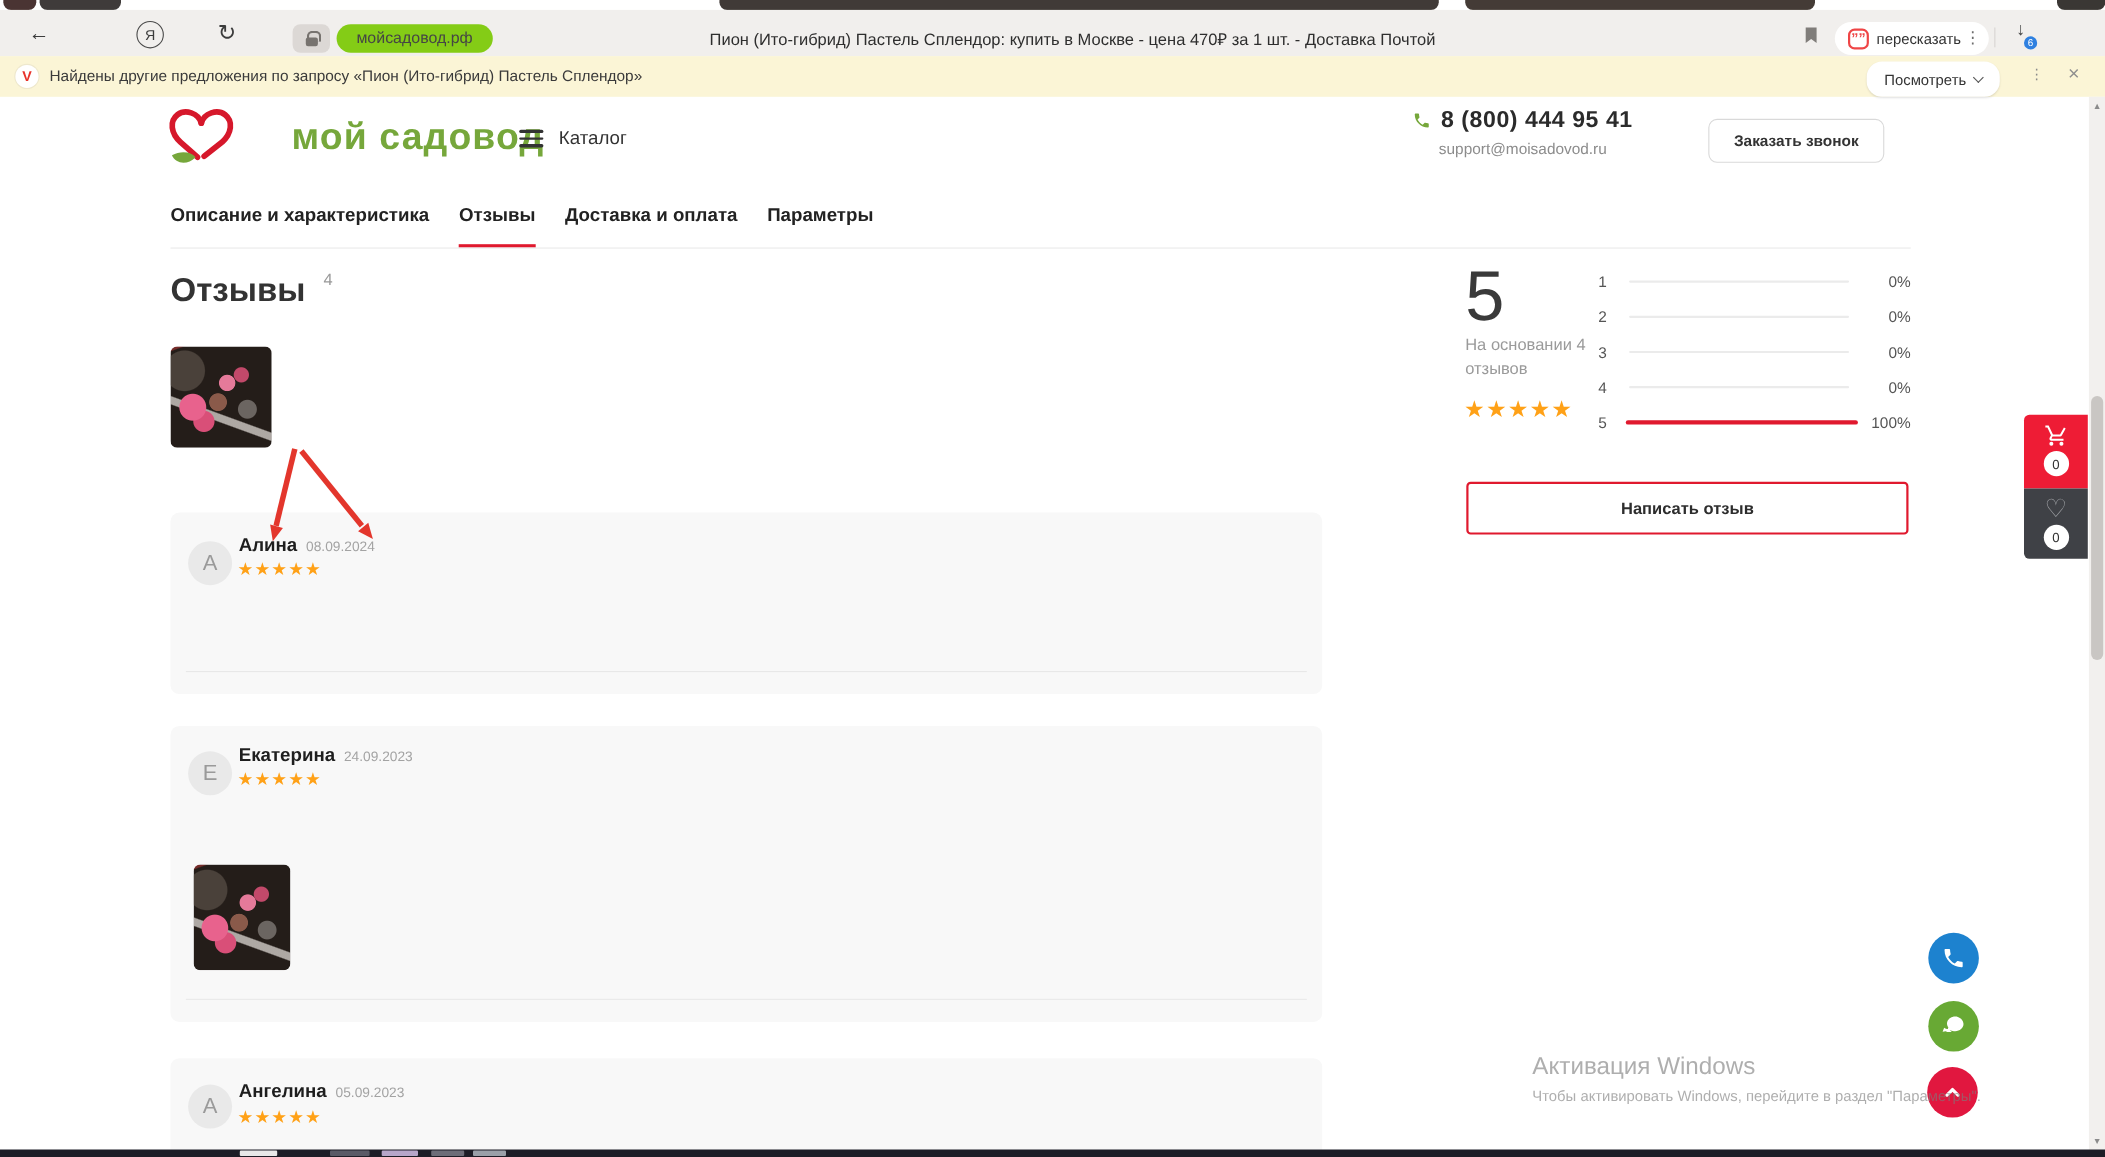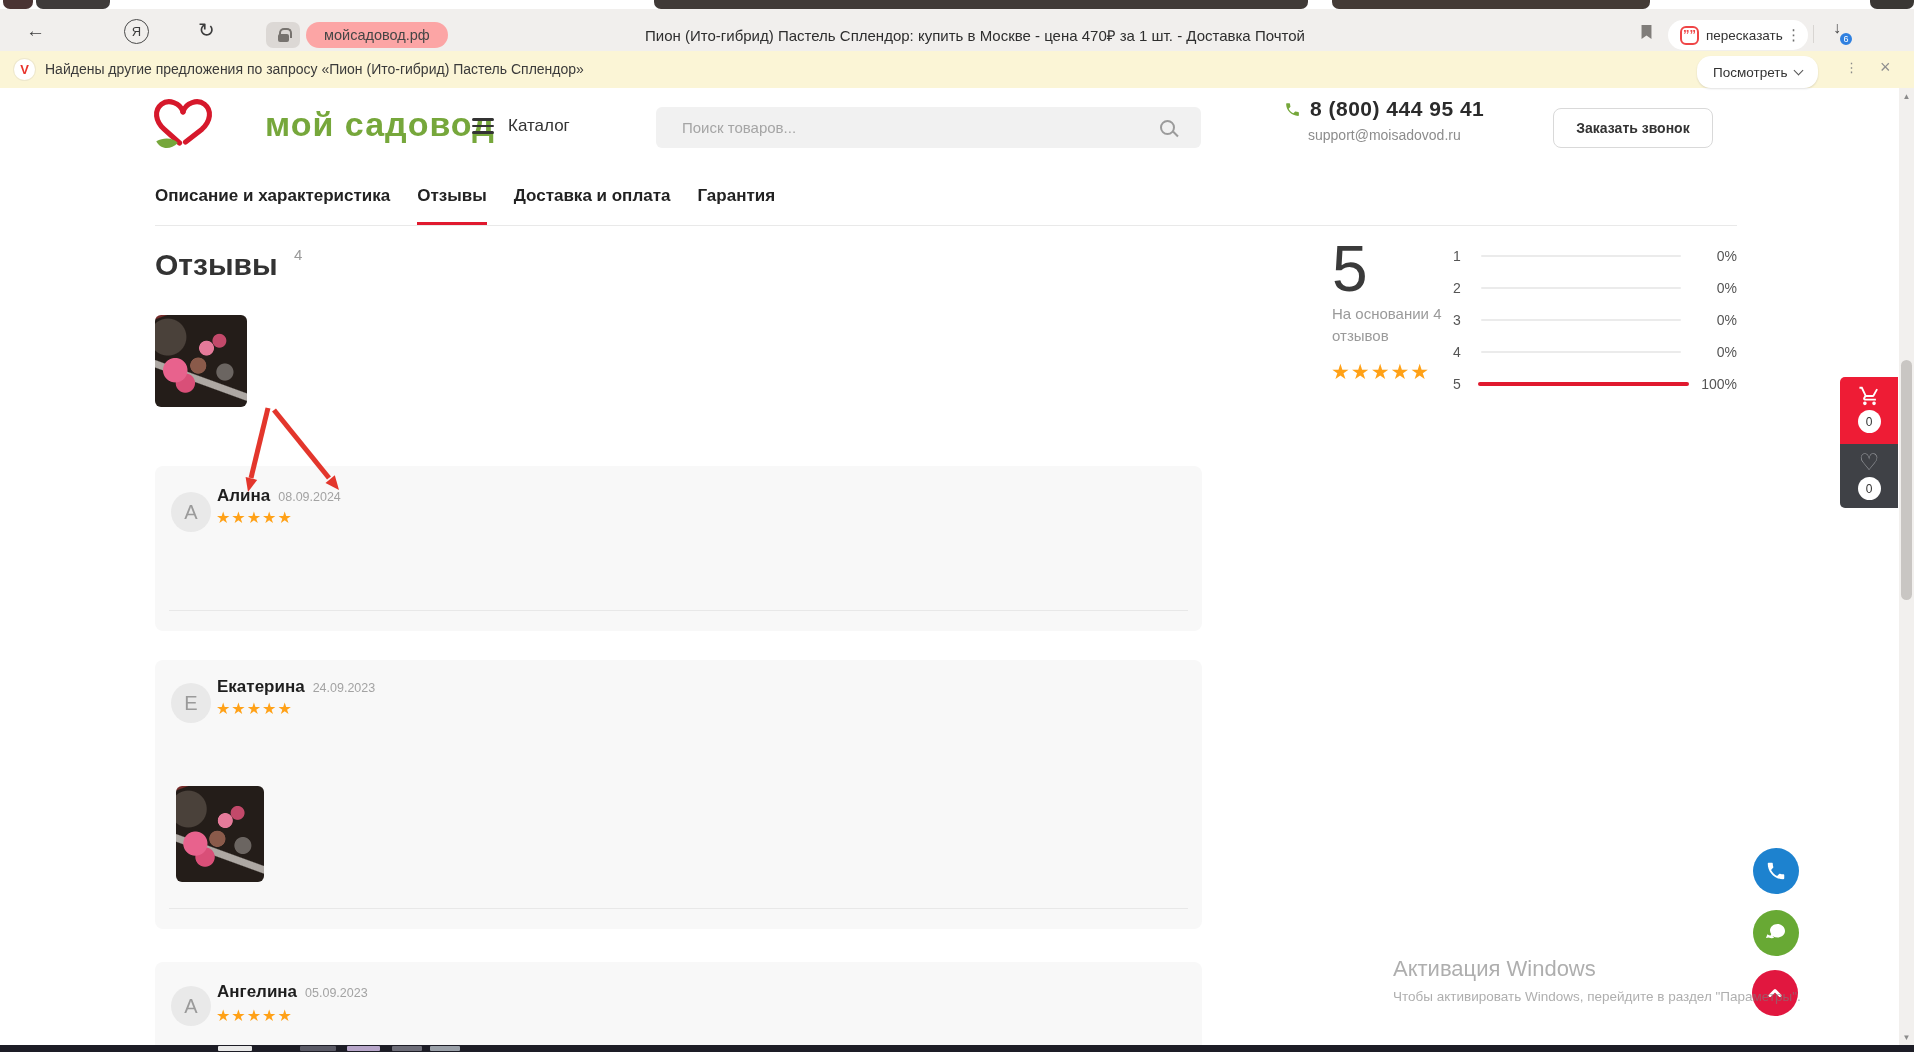--- a/index.html
+++ b/index.html
@@ -12,21 +12,21 @@
 
   
   .toolbar { position:absolute; left:0; top:9px; width:1914px; height:42px; background:#f1efed; z-index:6; display:flex; align-items:center; }
   .tb-icon { color:#3c3c3c; font-size:19px; line-height:1; cursor:default; }
   .back { position:absolute; left:26px; top:12px; }
   .ya-circle { position:absolute; left:124px; top:10px; width:25px; height:25px; border:1.6px solid #4a4a4a; border-radius:50%; display:flex; align-items:center; justify-content:center; font-size:13px; color:#3c3c3c; }
   .refresh { position:absolute; left:198px; top:11px; font-size:20px; }
   .lock-chip { position:absolute; left:266px; top:13px; width:34px; height:26px; background:#dcd8d5; border-radius:7px; display:flex; align-items:center; justify-content:center; }
   .lock { width:11px; height:8px; background:#77736f; border-radius:2px; position:relative; margin-top:5px; }
   .lock::before { content:""; position:absolute; top:-6px; left:1px; width:9px; height:8px; border:2px solid #77736f; border-bottom:none; border-radius:5px 5px 0 0; }
-  .domain-pill { position:absolute; left:306px; top:13px; height:26px; padding:0 18px; background:#fca5a5; border-radius:13px; display:flex; align-items:center; font-size:14.5px; color:#454545; }
+  .domain-pill { position:absolute; left:306px; top:13px; height:26px; padding:0 18px; background:#84cc16; border-radius:13px; display:flex; align-items:center; font-size:14.5px; color:#454545; }
   .page-title { position:absolute; left:500px; top:16px; width:950px; text-align:center; font-size:15px; color:#2e2e2e; white-space:nowrap; }
   .bookmark { position:absolute; left:1638px; top:13px; }
   .retell-pill { position:absolute; left:1668px; top:11px; width:140px; height:30px; background:#fff; border-radius:15px; display:flex; align-items:center; gap:7px; padding:0 12px; }
   .quote-ic { width:19px; height:19px; border:2px solid #ef4546; border-radius:6px; color:#ef4546; font-weight:bold; font-size:13px; line-height:14px; text-align:center; }
   .retell-label { font-size:13.5px; color:#333; }
   .retell-dots { position:absolute; left:1786px; top:18px; color:#6d6d6d; font-size:15px; }
   .tb-sep { position:absolute; left:1813px; top:16px; width:1px; height:18px; background:#d8d5d2; }
   .dl-wrap { position:absolute; left:1826px; top:12px; width:22px; }
   .dl-arrow { font-size:16px; color:#4a4a4a; display:block; text-align:center; line-height:14px; }
   .dl-bar { width:13px; height:2px; background:#4a4a4a; margin:1px auto 0; }
@@ -190,41 +190,37 @@
       <span class="logo-text">мой садовод</span>
     </div>
     <div class="catalog">
       <span class="burger">
           <div></div>
           <div></div>
           <div></div>
         </span>
       <span class="catalog-label">Каталог</span>
     </div>
-    <div class="searchbox">
-      <input type="text" placeholder="Поиск товаров..." style="">
-      <span class="mag"></span>
-    </div>
     <div class="phoneblock">
       <div class="phone-row">
         <svg width="17" height="17" viewBox="0 0 24 24">
             <path fill="#76a73b" d="M6.62 10.79c1.44 2.83 3.76 5.14 6.59 6.59l2.2-2.21c.27-.27.67-.36 1.02-.24 1.12.37 2.33.57 3.57.57.55 0 1 .45 1 1V20c0 .55-.45 1-1 1-9.39 0-17-7.61-17-17 0-.55.45-1 1-1h3.5c.55 0 1 .45 1 1 0 1.25.2 2.45.57 3.57.11.35.03.74-.25 1.02l-2.2 2.2z"></path>
           </svg>
         <span class="phone-num">8 (800) 444 95 41</span>
       </div>
       <div class="email">support@moisadovod.ru</div>
     </div>
     <div class="callback-btn">Заказать звонок</div>
   </div>
 
   <div class="tabnav">
     <div class="tabitem">Описание и характеристика</div>
     <div class="tabitem active">Отзывы</div>
     <div class="tabitem">Доставка и оплата</div>
-    <div class="tabitem">Гарантия</div>
+    <div class="tabitem">Параметры</div>
   </div>
   <div class="nav-hairline"></div>
 
   <div class="rev-heading">Отзывы</div>
   <div class="rev-count">4</div>
   <div class="photo thumb-main"></div>
 
   <svg class="arrows" width="130" height="110" viewBox="0 0 130 110">
     <line x1="38" y1="8" x2="21" y2="78" stroke="#e3362c" stroke-width="5"></line>
     <polygon points="18,92 27.2,79.9 15.6,76.9" fill="#e3362c"></polygon>
@@ -257,20 +253,21 @@
         <span class="bar-pct">0%</span>
     </div>
     <div class="bar-row">
       <span class="bar-label">5</span>
         <span class="bar-track">
           <span class="bar-fill" style="width:211px"></span>
         </span>
         <span class="bar-pct">100%</span>
     </div>
   </div>
+  <div class="write-btn">Написать отзыв</div>
 
   <div class="card" style="top:466px;height:165px">
     <div class="avatar" style="top:26px">А</div>
     <div class="r-name" style="top:20px">
       <span>Алина</span><span class="r-date">08.09.2024</span>
     </div>
     <div class="r-stars" style="top:42px">★★★★★</div>
     <div class="card-divider"></div>
   </div>
 

